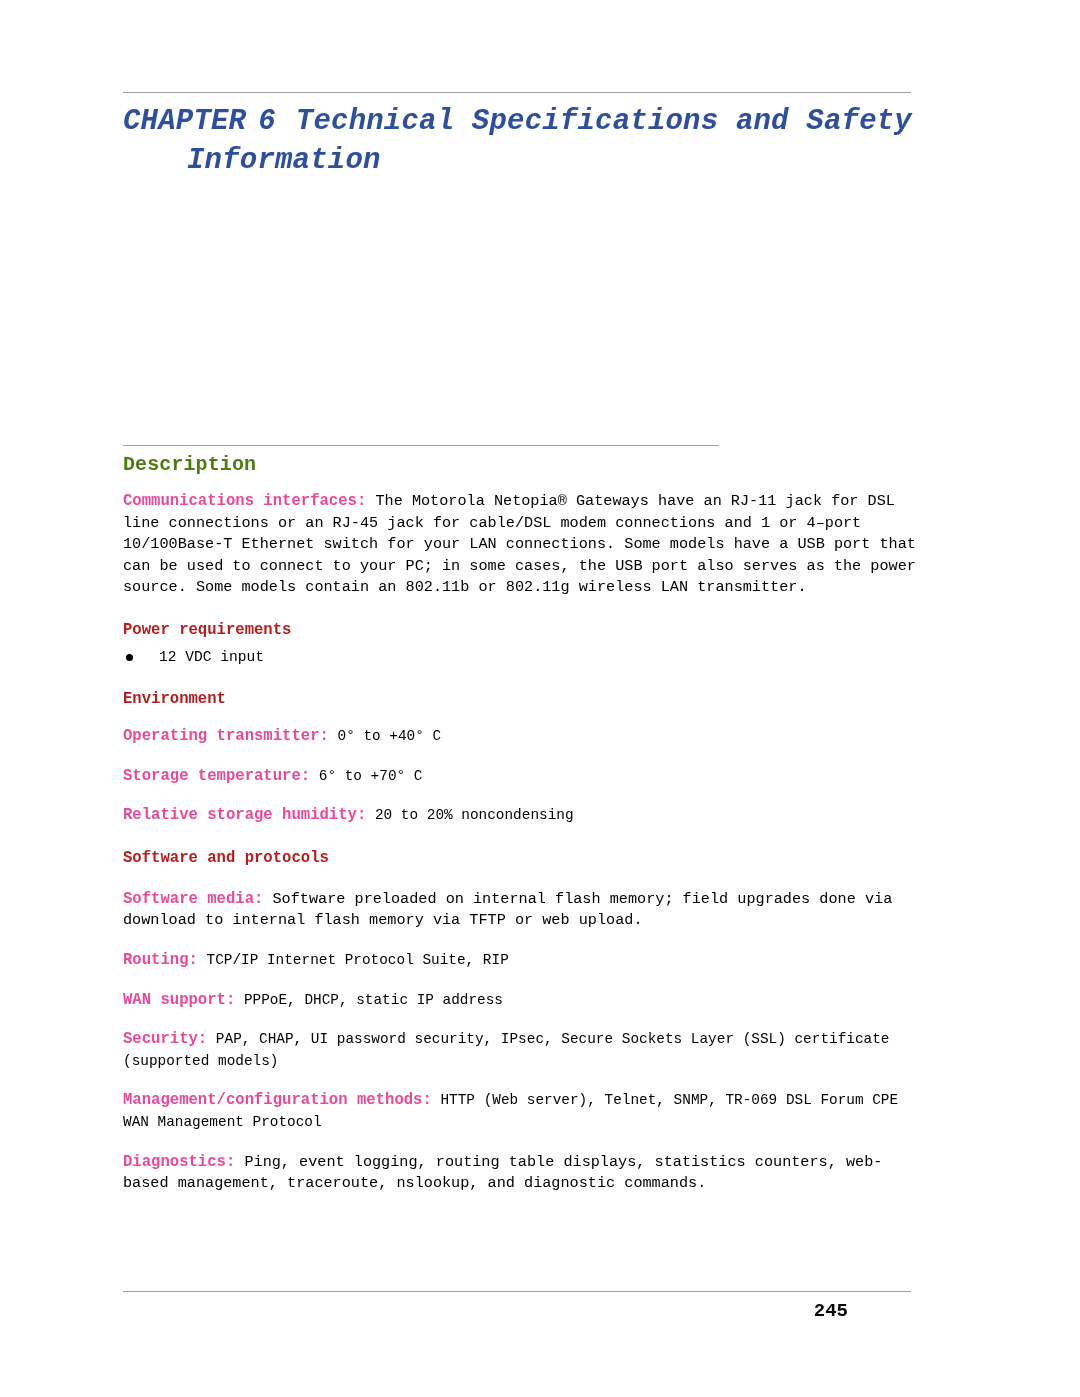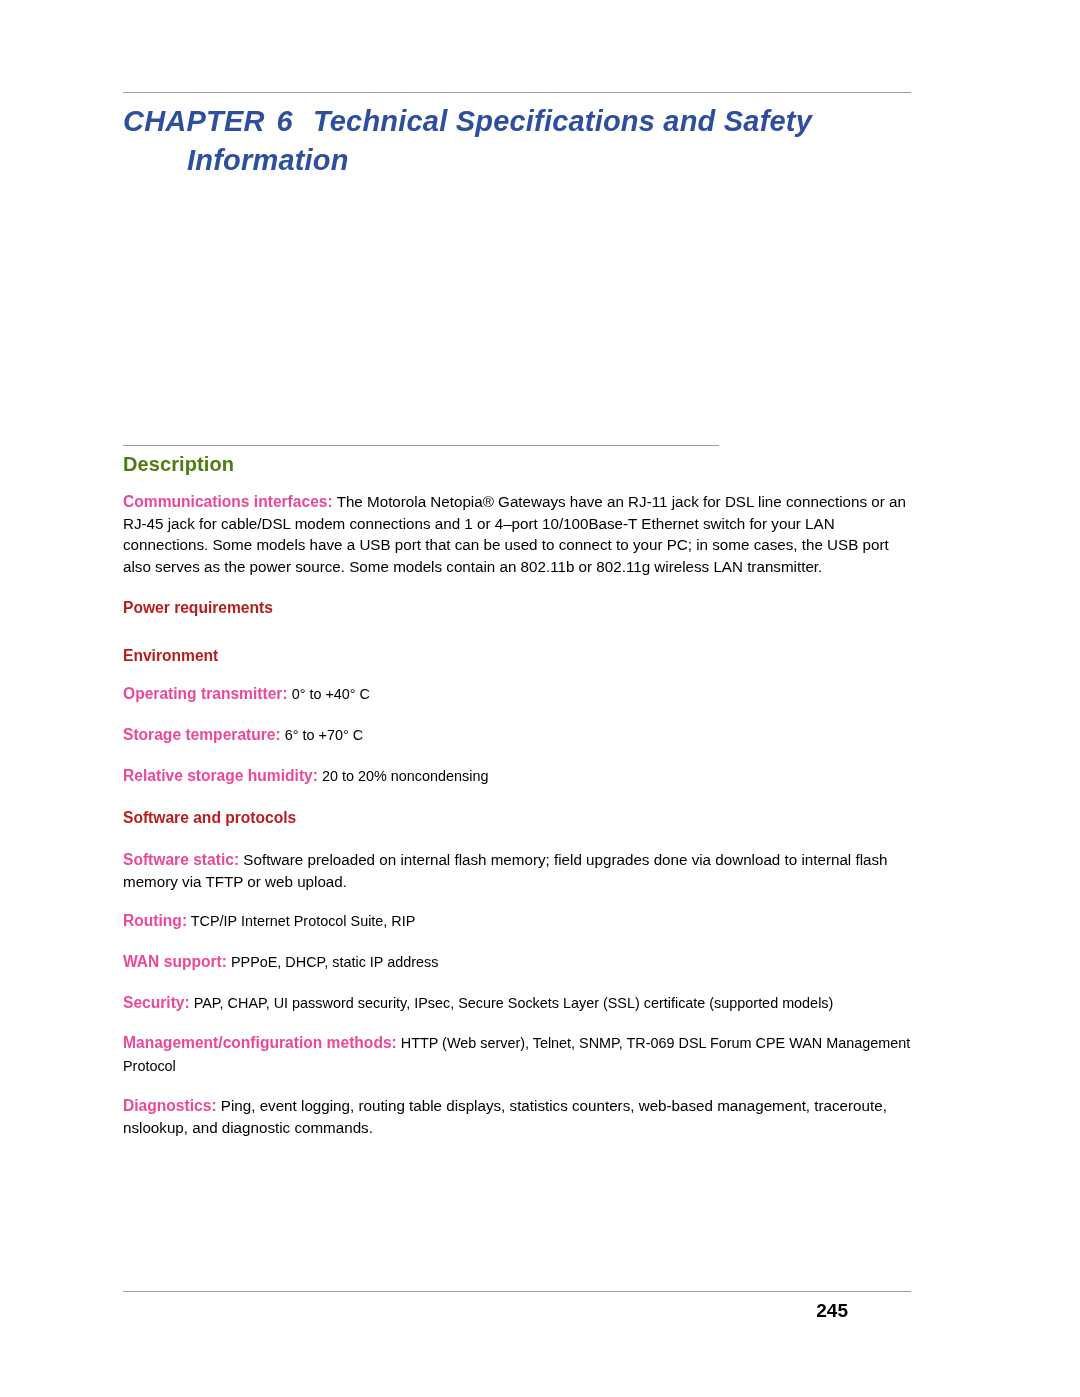--- a/index.html
+++ b/index.html
@@ -13,20 +13,21 @@
     font-family: "Liberation Sans", sans-serif;
     color: #000000;
     position: relative;
     overflow: hidden;
   }
   .page {
     position: relative;
     width: 1000px;
     height: 1397px;
     box-sizing: border-box;
+    font-family: Liberation Mono, monospace;
   }
   
   .top-rule {
     position: absolute;
     left: 123px;
     top: 92px;
     width: 788px;
     height: 1px;
     background: #9aa0a6;
   }
@@ -173,38 +174,41 @@
   <div class="sec-rule"></div>
   <div class="sec-heading">Description</div>
 
   <div class="content">
 
     <p class="body"><span class="lead">Communications interfaces:</span><span> The Motorola Netopia® Gateways have an RJ-11 jack for DSL line connections or an RJ-45 jack for cable/DSL modem connections and 1 or 4–port 10/100Base-T Ethernet switch for your LAN connections. Some models have a USB port that can be used to connect to your PC; in some cases, the USB port also serves as the power source. Some models contain an 802.11b or 802.11g wireless LAN transmitter.</span></p>
 
     <div class="gap-22"></div>
     <div class="subhead">Power requirements</div>
     <div class="gap-8"></div>
+    <ul class="bullets">
+      <li><span class="dot"></span><span>12 VDC input</span></li>
+    </ul>
 
     <div class="gap-22"></div>
     <div class="subhead">Environment</div>
 
     <div class="gap-18"></div>
     <p class="body"><span class="lead">Operating transmitter:</span><span class="sm"> 0° to +40° C</span></p>
 
     <div class="gap-18"></div>
     <p class="body"><span class="lead">Storage temperature:</span><span class="sm"> 6° to +70° C</span></p>
 
     <div class="gap-18"></div>
     <p class="body"><span class="lead">Relative storage humidity:</span><span class="sm"> 20 to 20% noncondensing</span></p>
 
     <div class="gap-22"></div>
     <div class="subhead">Software and protocols</div>
 
     <div class="gap-22"></div>
-    <p class="body"><span class="lead">Software static:</span><span> Software preloaded on internal flash memory; field upgrades done via download to internal flash memory via TFTP or web upload.</span></p>
+    <p class="body"><span class="lead">Software media:</span><span> Software preloaded on internal flash memory; field upgrades done via download to internal flash memory via TFTP or web upload.</span></p>
 
     <div class="gap-18"></div>
     <p class="body"><span class="lead">Routing:</span><span class="sm"> TCP/IP Internet Protocol Suite, RIP</span></p>
 
     <div class="gap-18"></div>
     <p class="body"><span class="lead">WAN support:</span><span class="sm"> PPPoE, DHCP, static IP address</span></p>
 
     <div class="gap-18"></div>
     <p class="body"><span class="lead">Security:</span><span class="sm"> PAP, CHAP, UI password security, IPsec, Secure Sockets Layer (SSL) certificate (supported models)</span></p>
 

